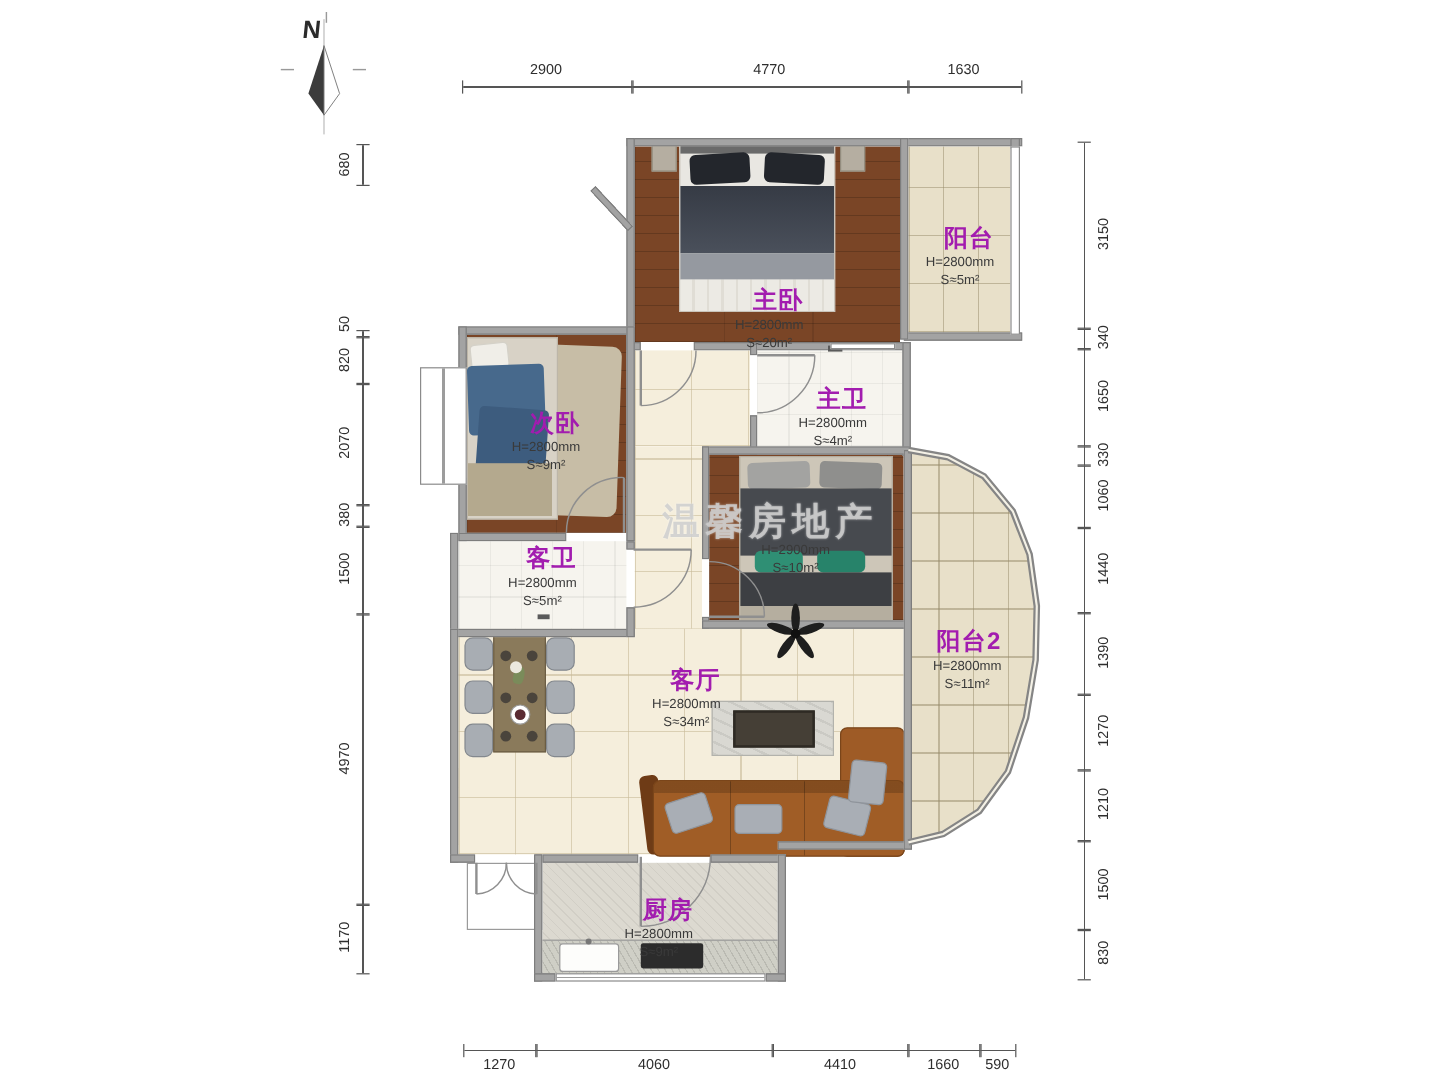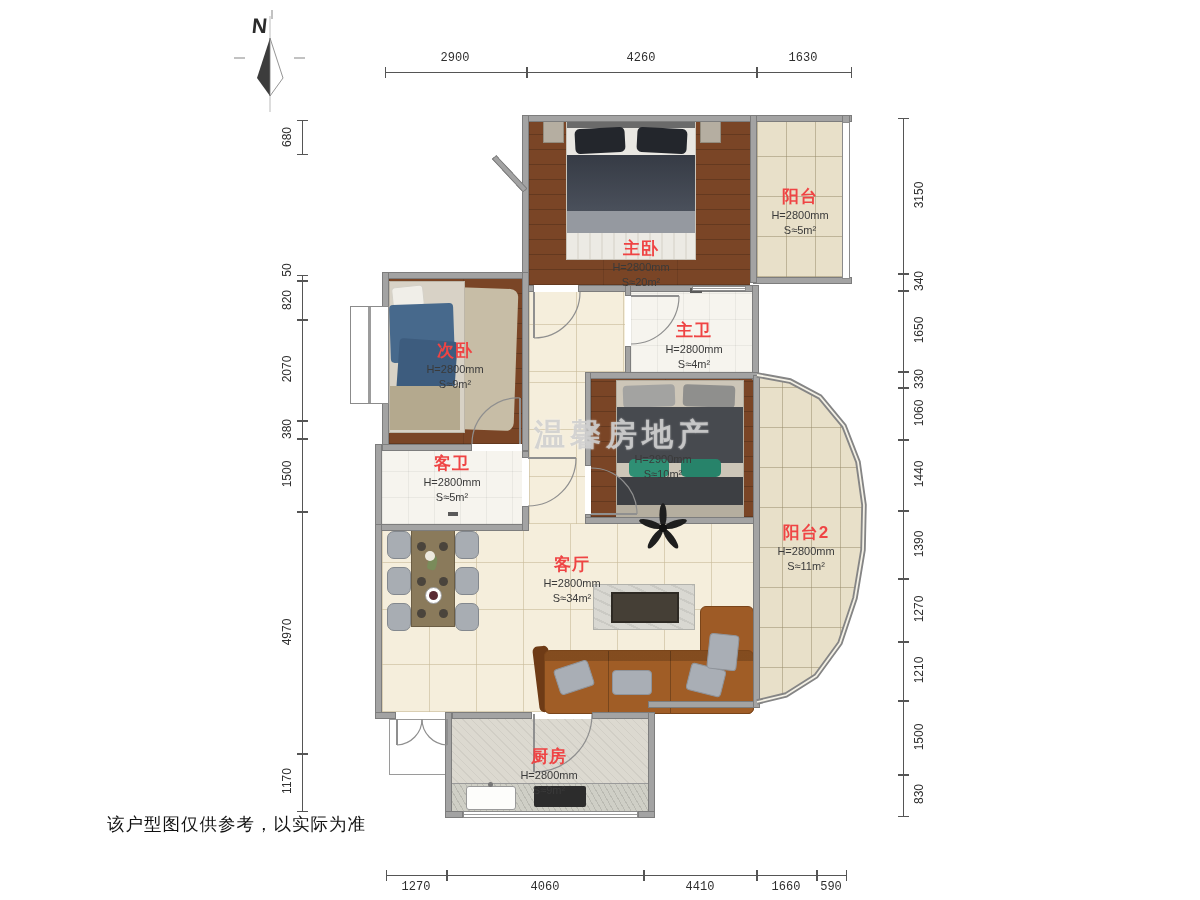--- a/index.html
+++ b/index.html
@@ -23,32 +23,32 @@
   .kitfloor{background-color:#dcd9d0;
     background-image:repeating-linear-gradient(45deg,rgba(0,0,0,.05) 0 1px,transparent 1px 6px);}
   
   .wall{position:absolute;background:#a3a3a3;box-shadow:inset 0 0 0 1px #7d7d7d;z-index:3;}
   .win{position:absolute;background:#fff;border:1px solid #8b8b8b;z-index:4;box-sizing:border-box;}
   .win.h{background-image:linear-gradient(to bottom,transparent 44%,#9c9c9c 44%,#9c9c9c 58%,transparent 58%);}
   .win.v{background-image:linear-gradient(to right,transparent 46%,#9c9c9c 46%,#9c9c9c 54%,transparent 54%);}
   .furn{position:absolute;z-index:2;}
   
   .rlabel{position:absolute;text-align:center;transform:translateX(-50%);z-index:6;line-height:1.32;white-space:nowrap;}
-  .rname{font-size:17px;font-weight:700;color:#ef4444;letter-spacing:1px;}
+  .rname{font-size:20px;font-weight:700;color:#a21caf;letter-spacing:1px;text-align:right;}
   .rsub{font-size:11px;color:#3a3a3a;}
   
   .dimh{position:absolute;height:11px;border-left:1px solid #555;border-right:1px solid #555;z-index:8;
     background-image:linear-gradient(to bottom,transparent 5px,#555 5px,#555 6px,transparent 6px);}
   .dimv{position:absolute;width:11px;border-top:1px solid #555;border-bottom:1px solid #555;z-index:8;
     background-image:linear-gradient(to right,transparent 5px,#555 5px,#555 6px,transparent 6px);}
-  .dlab{position:absolute;font-size:12px;color:#2e2e2e;white-space:nowrap;transform:translateX(-50%);z-index:8;font-family:Liberation Mono, monospace;}
+  .dlab{position:absolute;font-size:12px;color:#2e2e2e;white-space:nowrap;transform:translateX(-50%);z-index:8;}
   .dlabv{position:absolute;font-size:12px;color:#2e2e2e;white-space:nowrap;z-index:8;
          transform:translate(-50%,-50%) rotate(-90deg);}
   .watermark{position:absolute;z-index:7;color:rgba(205,205,205,.85);
-             text-shadow:0 0 2px rgba(255,255,255,.55);pointer-events:none;}
+             text-shadow:0 0 2px rgba(255,255,255,.55);pointer-events:none;margin-left:18px;}
   #overlay{position:absolute;left:0;top:0;z-index:5;pointer-events:none;}
   .pillow{position:absolute;background:#a9aeb5;border:1px solid #8f949b;border-radius:4px;}
   .chair{position:absolute;width:22px;height:26px;background:#a8adb3;border:1px solid #83888e;border-radius:7px;}
   .disclaimer{position:absolute;left:107px;top:812px;font-size:17.5px;color:#111;letter-spacing:1px;z-index:8;}
   .north-n{position:absolute;left:252px;top:14px;font-size:21px;font-weight:700;color:#2b2b2b;
            transform:skewX(-6deg);z-index:8;}
 </style>
 </head>
 <body>
 
@@ -265,21 +265,21 @@
   <div class="rlabel" style="left:549px;top:746px;">
     <div class="rname">厨房</div>
     <div class="rsub">H=2800mm</div>
     <div class="rsub">S≈9m²</div>
   </div>
 
   <div class="dimh" style="left:385px;top:67px;width:141px;"></div>
   <div class="dimh" style="left:526px;top:67px;width:230px;"></div>
   <div class="dimh" style="left:756px;top:67px;width:94px;"></div>
   <div class="dlab" style="left:455px;top:51px;">2900</div>
-  <div class="dlab" style="left:641px;top:51px;">4260</div>
+  <div class="dlab" style="left:641px;top:51px;">4770</div>
   <div class="dlab" style="left:803px;top:51px;">1630</div>
 
   <div class="dimh" style="left:386px;top:870px;width:60px;"></div>
   <div class="dimh" style="left:446px;top:870px;width:197px;"></div>
   <div class="dimh" style="left:643px;top:870px;width:113px;"></div>
   <div class="dimh" style="left:756px;top:870px;width:60px;"></div>
   <div class="dimh" style="left:816px;top:870px;width:29px;"></div>
   <div class="dlab" style="left:416px;top:880px;">1270</div>
   <div class="dlab" style="left:545px;top:880px;">4060</div>
   <div class="dlab" style="left:700px;top:880px;">4410</div>
@@ -323,15 +323,14 @@
   <div class="dlabv" style="left:919px;top:544px;">1390</div>
   <div class="dlabv" style="left:919px;top:609px;">1270</div>
   <div class="dlabv" style="left:919px;top:670px;">1210</div>
   <div class="dlabv" style="left:919px;top:737px;">1500</div>
   <div class="dlabv" style="left:919px;top:794px;">830</div>
 
   <div class="watermark" style="left:534px;top:414px;">
     <div style="font-size:31px;letter-spacing:5px;font-weight:700;">温馨房地产</div>
   </div>
 
-  <div class="disclaimer">该户型图仅供参考，以实际为准</div>
 
 </div>
 
 </body></html>

